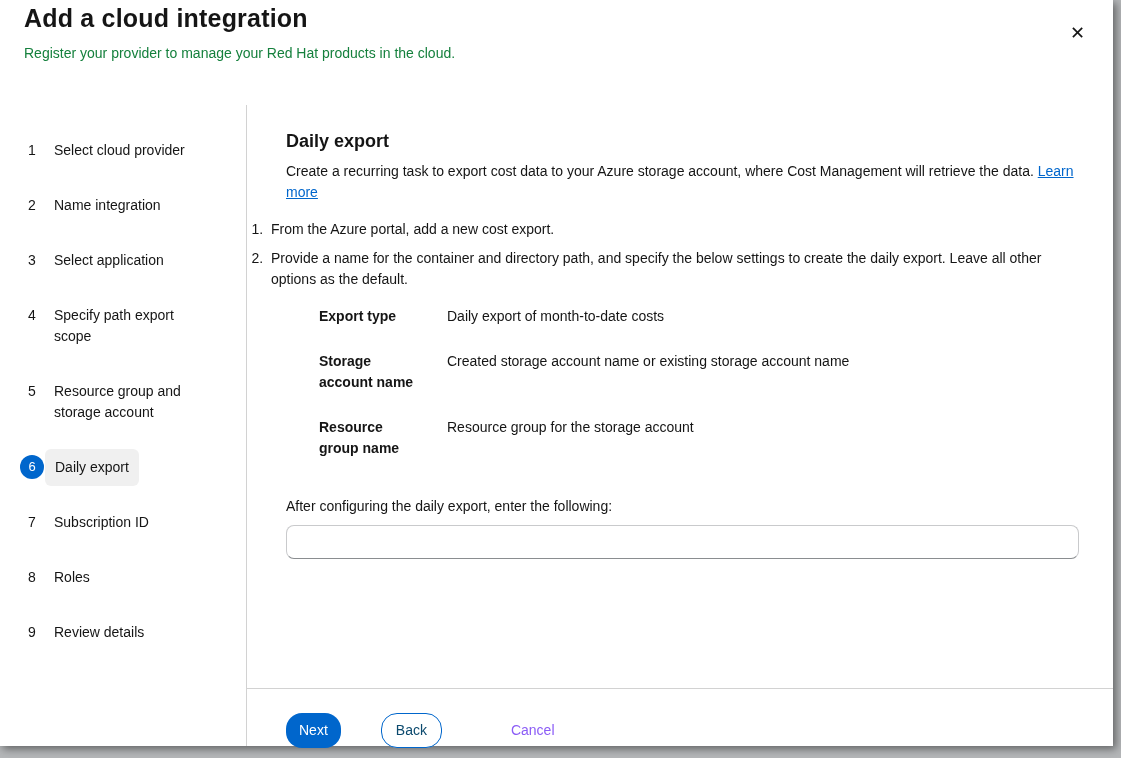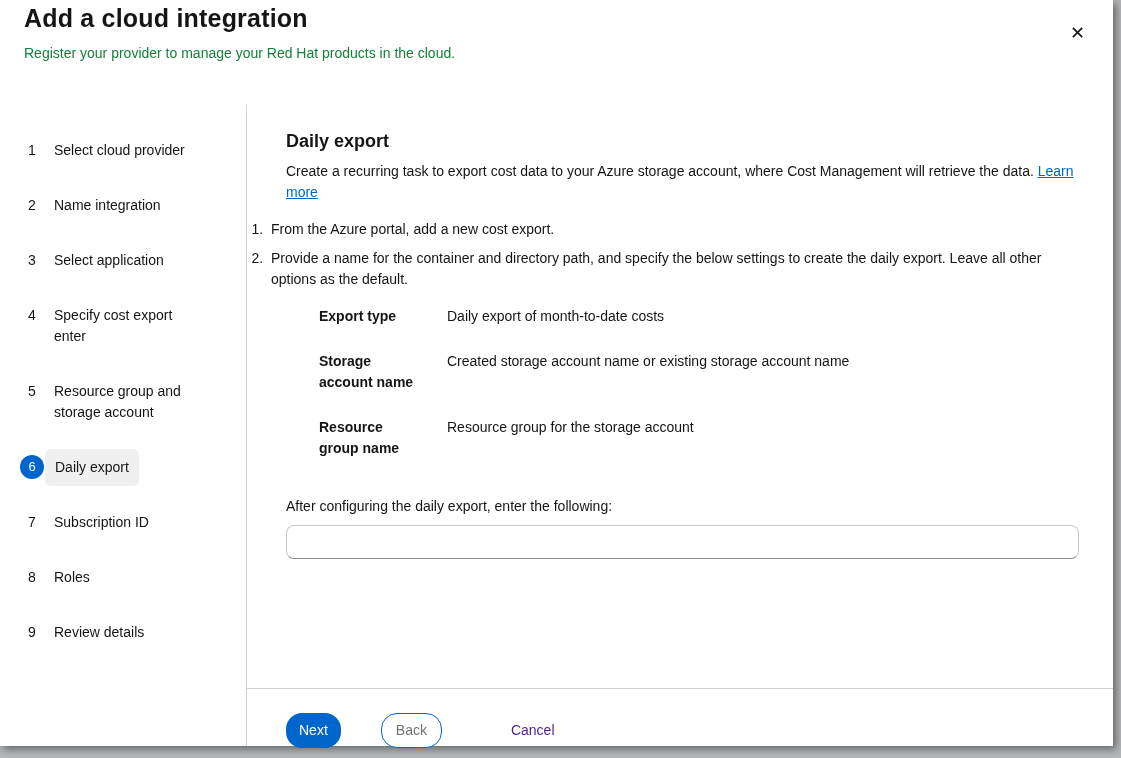--- a/index.html
+++ b/index.html
@@ -87,22 +87,22 @@
     padding: 24px 0 0 39px;
     display: flex; align-items: flex-start;
   }
   .btn {
     font-family: "Liberation Sans", "DejaVu Sans", sans-serif;
     font-size: 14px; line-height: 19px; cursor: pointer;
     border-radius: 16px; padding: 7px 14px; border: 1px solid transparent;
     background: none;
   }
   .btn-primary { background: #0066cc; color: #ffffff; margin-right: 40px; padding: 7px 12px; }
-  .btn-secondary { background: #ffffff; color: #737373; border: 1px solid #0066cc; margin-right: 64px; }
-  .btn-link { color: #4c1d95; padding: 7px 4px; text-align: center; }
+  .btn-secondary { background: #ffffff; color: #0c4a6e; border: 1px solid #0066cc; margin-right: 64px; }
+  .btn-link { color: #8b5cf6; padding: 7px 4px; text-align: center; }
 </style>
 </head>
 <body>
 
 <div class="modal">
 
   <div class="wiz-header">
     <div class="wiz-title">Add a cloud integration</div>
     <div class="wiz-subtitle">Register your provider to manage your Red Hat products in the cloud.</div>
     <button class="close-btn">✕</button>
@@ -118,21 +118,21 @@
         <div class="wiz-step">
           <span class="step-number">2</span>
           <span class="step-label">Name integration</span>
         </div>
         <div class="wiz-step">
           <span class="step-number">3</span>
           <span class="step-label">Select application</span>
         </div>
         <div class="wiz-step">
           <span class="step-number">4</span>
-          <span class="step-label">Specify cost export enter</span>
+          <span class="step-label">Specify path export scope</span>
         </div>
         <div class="wiz-step">
           <span class="step-number">5</span>
           <span class="step-label">Resource group and storage account</span>
         </div>
         <div class="wiz-step current">
           <span class="step-number">6</span>
           <span class="step-label">Daily export</span>
         </div>
         <div class="wiz-step">

